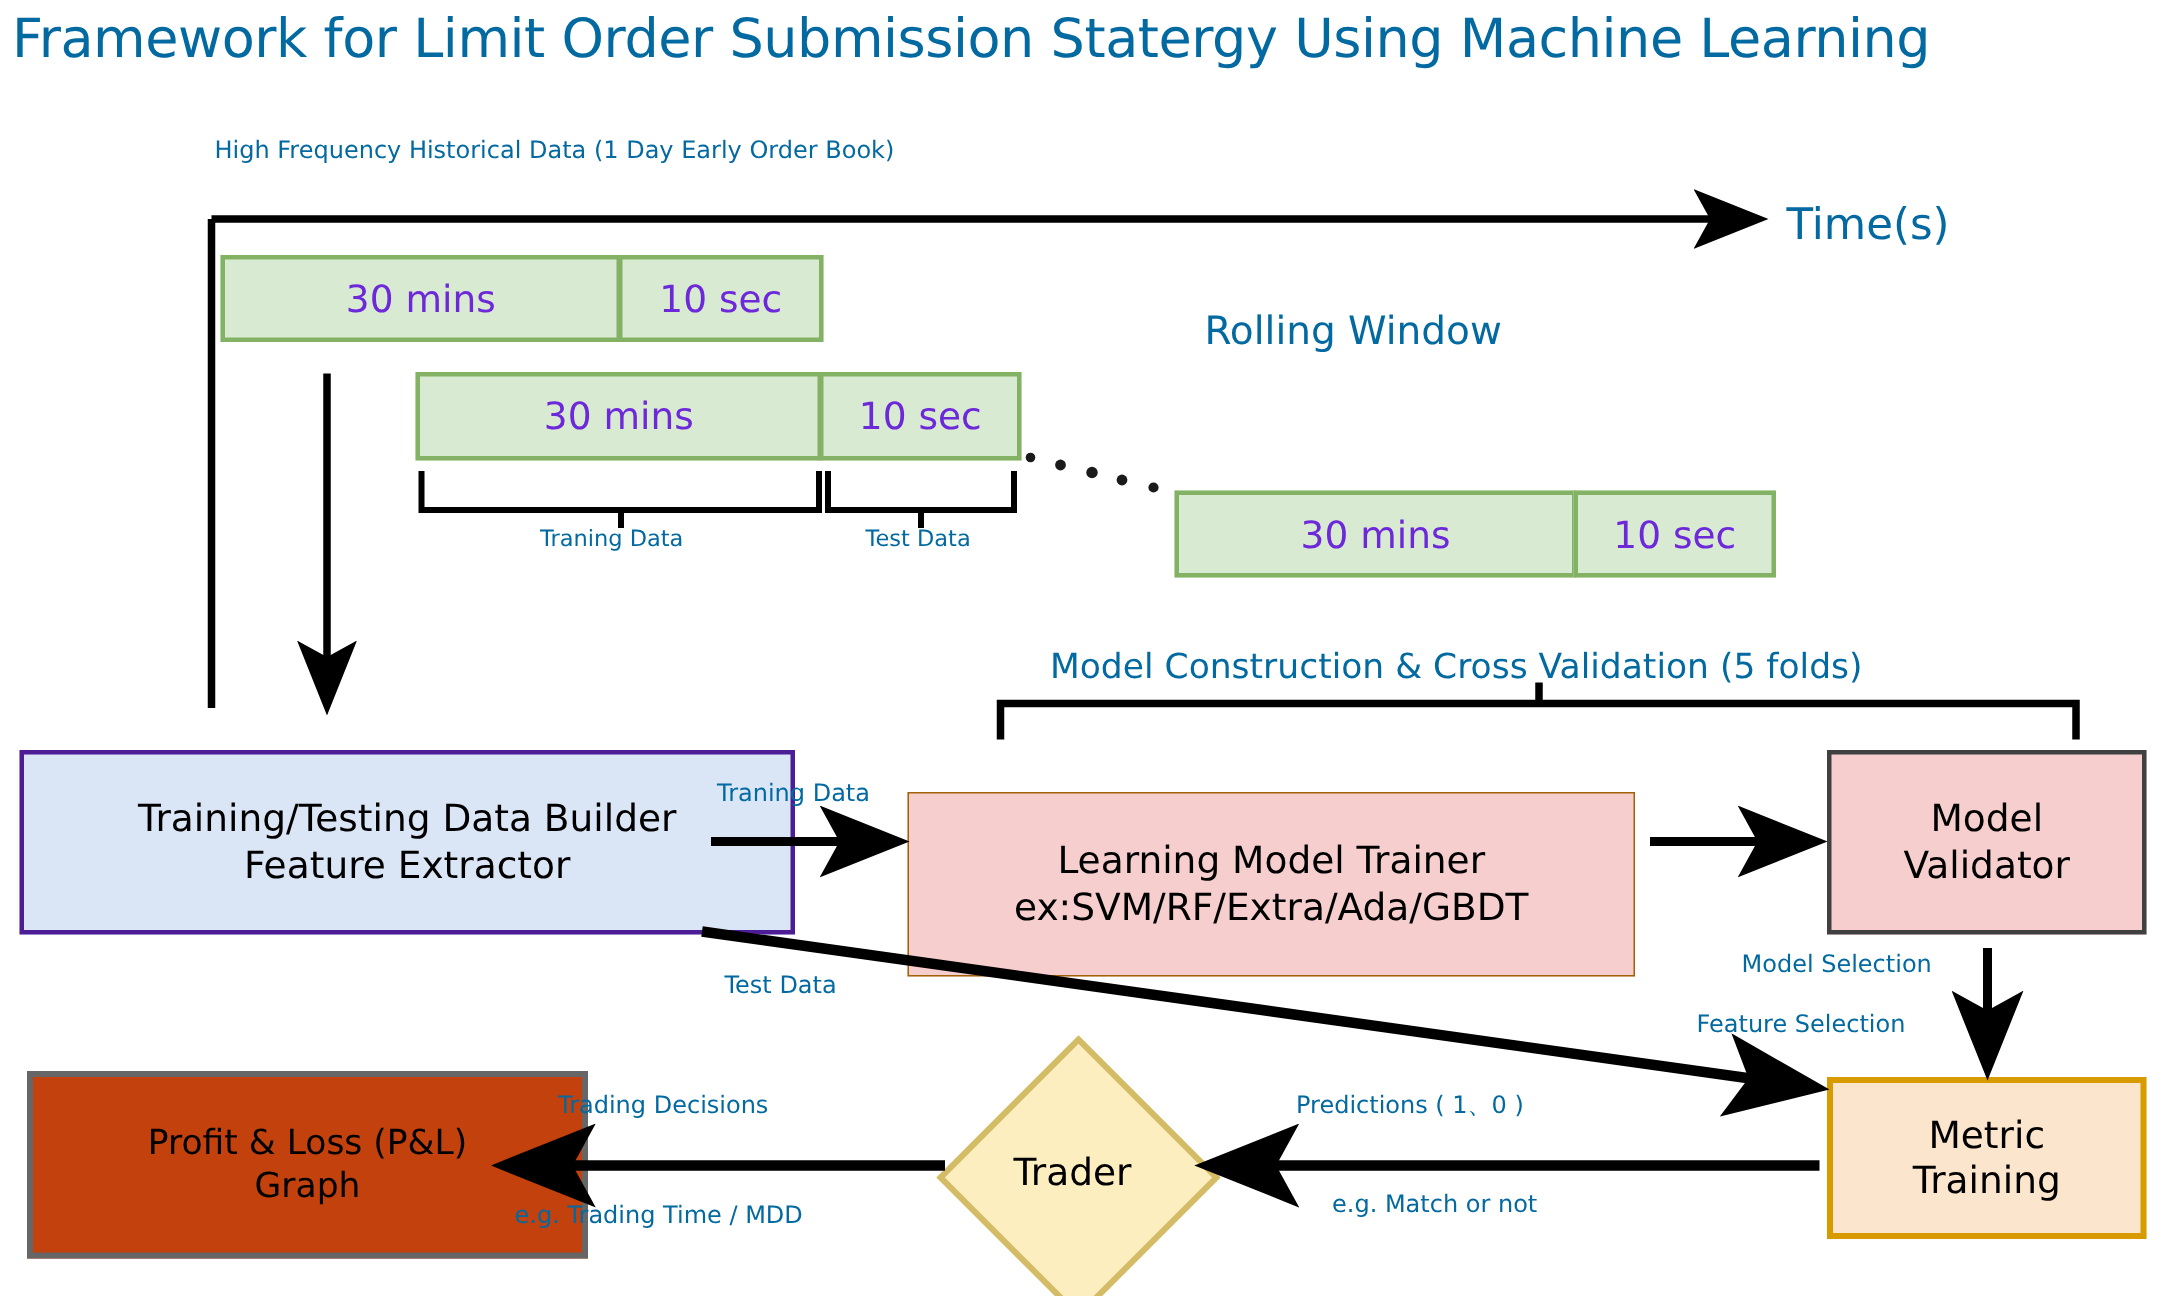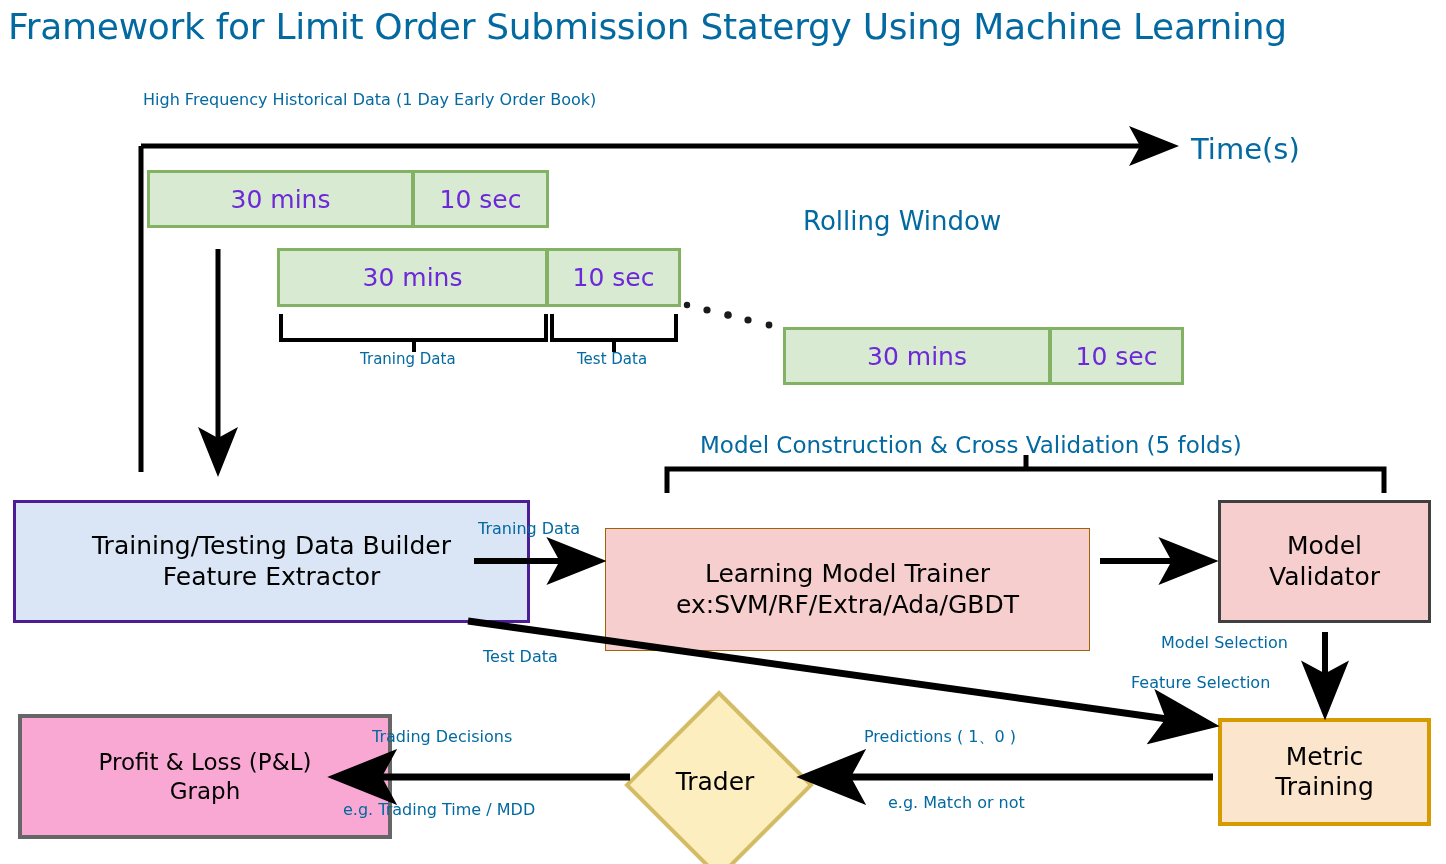--- a/index.html
+++ b/index.html
@@ -17,21 +17,21 @@
           display:flex;align-items:center;justify-content:center;font-size:25px;color:#6d28d9;}
 
   .bracketlbl{font-size:15px;}
 
   .nodebox{position:absolute;box-sizing:border-box;display:flex;flex-direction:column;
            align-items:center;justify-content:center;text-align:center;line-height:1.22;}
   #builder{left:13px;top:500px;width:517px;height:123px;background:#dae5f5;border:3px solid #4c1d95;font-size:25px;}
   #trainer{left:605px;top:500px;width:485px;height:123px;background:#f6cece;border:1px solid #a16207;font-size:25px;margin-top:28px;}
   #validator{left:1218px;top:500px;width:213px;height:123px;background:#f6cece;border:3px solid #404040;font-size:25px;}
   #metric{left:1218px;top:718px;width:213px;height:108px;background:#fce5cd;border:4px solid #d79b00;font-size:25px;}
-  #pnl{left:18px;top:714px;width:374px;height:125px;background:#f9a8d4;border:4px solid #666666;font-size:23px;}
+  #pnl{left:18px;top:714px;width:374px;height:125px;background:#c2410c;border:4px solid #666666;font-size:23px;}
 
   #diamond-wrap{position:absolute;left:630px;top:696px;width:170px;height:170px;}
   #diamond-shape{position:absolute;left:22px;top:22px;width:126px;height:126px;background:#fdeec0;
                  border:4px solid #d4bb65;transform:rotate(45deg);}
   #diamond-label{position:absolute;left:0;top:0;width:170px;height:170px;display:flex;
                  align-items:center;justify-content:center;font-size:25px;}
 
   .edgelbl{font-size:16px;}
   .smalllbl{font-size:16px;}
 

